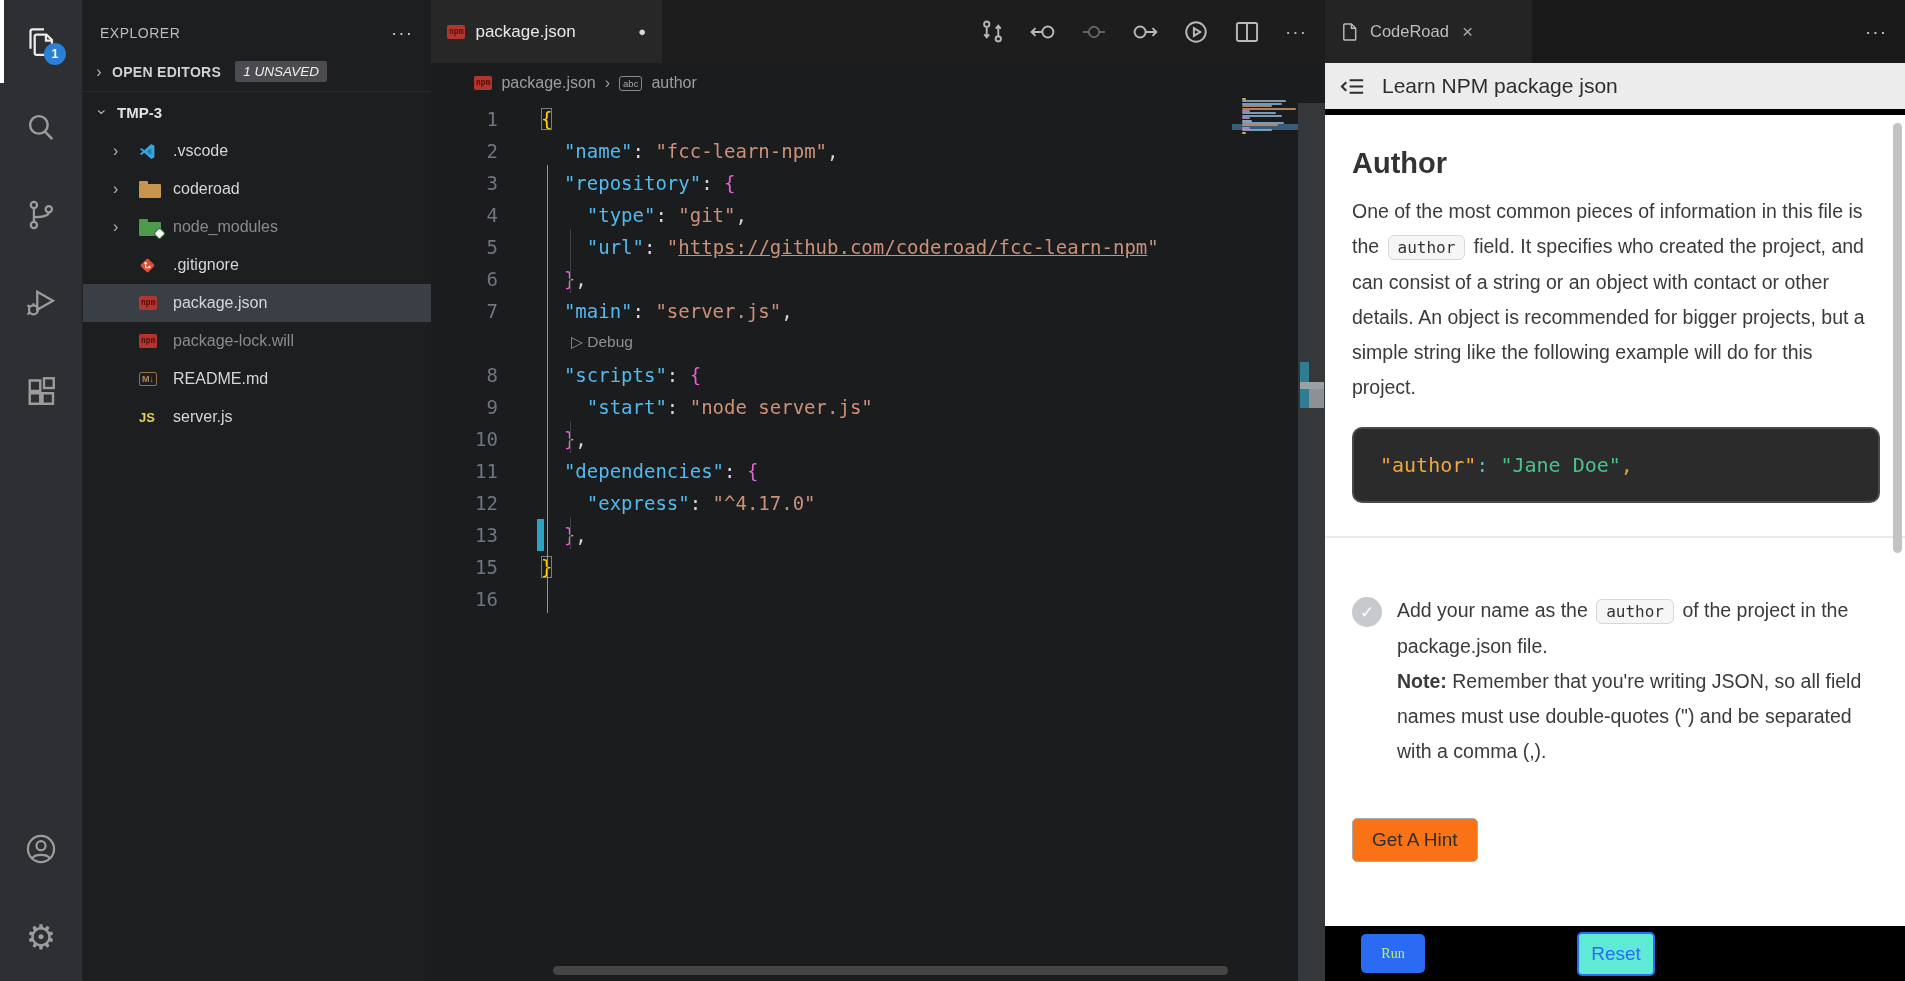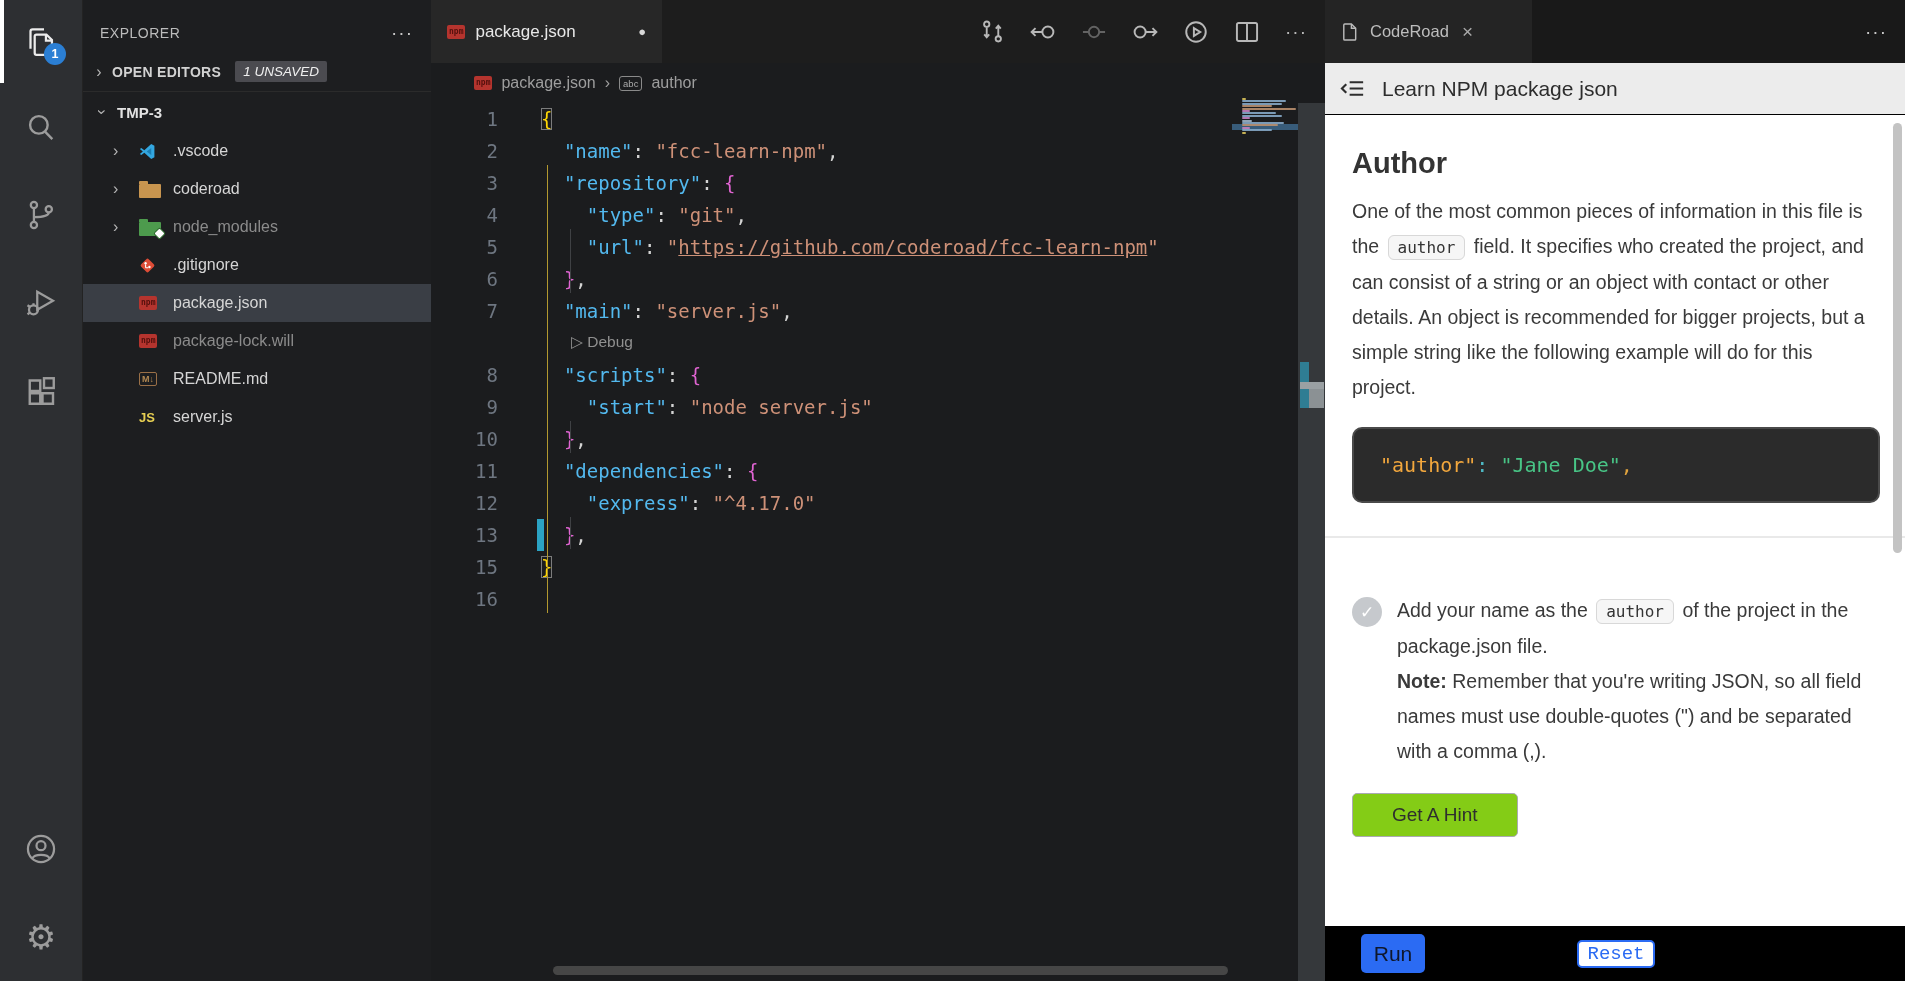--- a/index.html
+++ b/index.html
@@ -91,43 +91,43 @@
   .hscroll { position:absolute; left:122px; bottom:6px; width:675px; height:9px; background:#464646; border-radius:5px; }
 
   
   .panel { width:580px; flex:0 0 580px; display:flex; flex-direction:column; background:#fff; }
   .p-tabbar { height:63px; background:#191919; display:flex; align-items:center; flex:0 0 63px;}
   .p-tab { width:207px; height:100%; background:#242424; display:flex; align-items:center; padding:0 15px; gap:11px; }
   .p-tab-label { color:#bdbdbd; font-size:16.5px; }
   .p-close { color:#a9a9a9; font-size:19px; margin-left:2px; }
   .p-more { margin-left:auto; color:#c8c8c8; font-size:19px; letter-spacing:1px; padding-right:18px; }
   .p-header { height:52px; flex:0 0 52px; background:#ececec; display:flex; align-items:center; gap:15px;
-              padding:0 15px; border-bottom:1px solid #000000; }
+              padding:0 15px; border-bottom:6px solid #000000; }
   .p-title { color:#2d2d2d; font-size:21px; }
   .p-content { flex:1; position:relative; padding:14px 25px 0 27px; overflow:hidden; background:#fff; }
   .p-heading { font-size:29px; font-weight:bold; color:#333; margin:18px 0 14px; }
   .p-desc { font-size:19.5px; line-height:35px; color:#3a3a3a; max-width:532px; }
   .chip { font-family:"DejaVu Sans Mono", monospace; font-size:16px; background:#f6f6f6; border:1px solid #d8d8d8;
           border-radius:6px; padding:2px 9px; margin:0 3px; color:#333; white-space:nowrap; }
   .codeblock { margin-top:22px; background:#2b2b2b; border:2px solid #4a4a4a; border-radius:10px;
                padding:24px 26px; font-family:"DejaVu Sans Mono", monospace; font-size:20px; width:100%; }
   .ck { color:#f2a73d; } .cp { color:#4db8c4; } .cv { color:#48c586; } .cc { color:#e0a33e; }
   .p-divider { border:none; border-top:2px solid #e9e9e9; margin:33px -25px 0 -27px; }
   .task { display:flex; gap:15px; margin-top:55px; }
   .task-check { width:30px; height:30px; flex:0 0 30px; border-radius:50%; background:#c6c9cd; color:#fff;
                 display:flex; align-items:center; justify-content:center; font-size:17px; margin-top:4px; }
   .task-text { font-size:19.5px; line-height:35px; color:#3a3a3a; max-width:492px; }
-  .hint-btn { margin-top:24px; display:inline-block; padding:10px 39px; border:1px solid #aaaab2; border-radius:5px;
-              background:#84cc16; font-size:19px; color:#2e2e2e; font-family:"Liberation Sans",sans-serif; }
+  .hint-btn { margin-top:49px; display:inline-block; padding:10px 19px; border:1px solid #aaaab2; border-radius:5px;
+              background:#f97316; font-size:19px; color:#2e2e2e; font-family:"Liberation Sans",sans-serif; }
   .p-scroll { position:absolute; top:8px; right:3px; width:9px; height:430px; background:#c3c3c3; border-radius:5px; }
   .p-footer { height:55px; flex:0 0 55px; background:#000; display:flex; align-items:center; padding-left:36px; }
-  .run-btn { width:64px; height:39px; background:#2b6bf3; color:#0f172a; border:none; border-radius:5px; font-size:21px;
-             font-family:Liberation Sans, sans-serif; }
-  .reset-btn { margin-left:152px; width:78px; height:28px; background:#ffffff; color:#2b6bf3; border:2px solid #2b6bf3;
-               border-radius:5px; font-size:19px; font-family:Liberation Mono, monospace; }
+  .run-btn { width:64px; height:39px; background:#2b6bf3; color:#bef264; border:none; border-radius:5px; font-size:14px;
+             font-family:Liberation Serif, serif; }
+  .reset-btn { margin-left:152px; width:78px; height:44px; background:#5eead4; color:#2b6bf3; border:2px solid #2b6bf3;
+               border-radius:5px; font-size:19px; font-family:Liberation Sans, sans-serif; }
   svg { display:block; }
 </style>
 </head>
 <body>
 
 <div class="window">
 
   <div class="activitybar">
     <div class="ab-top">
       <div class="ab-item first active">

